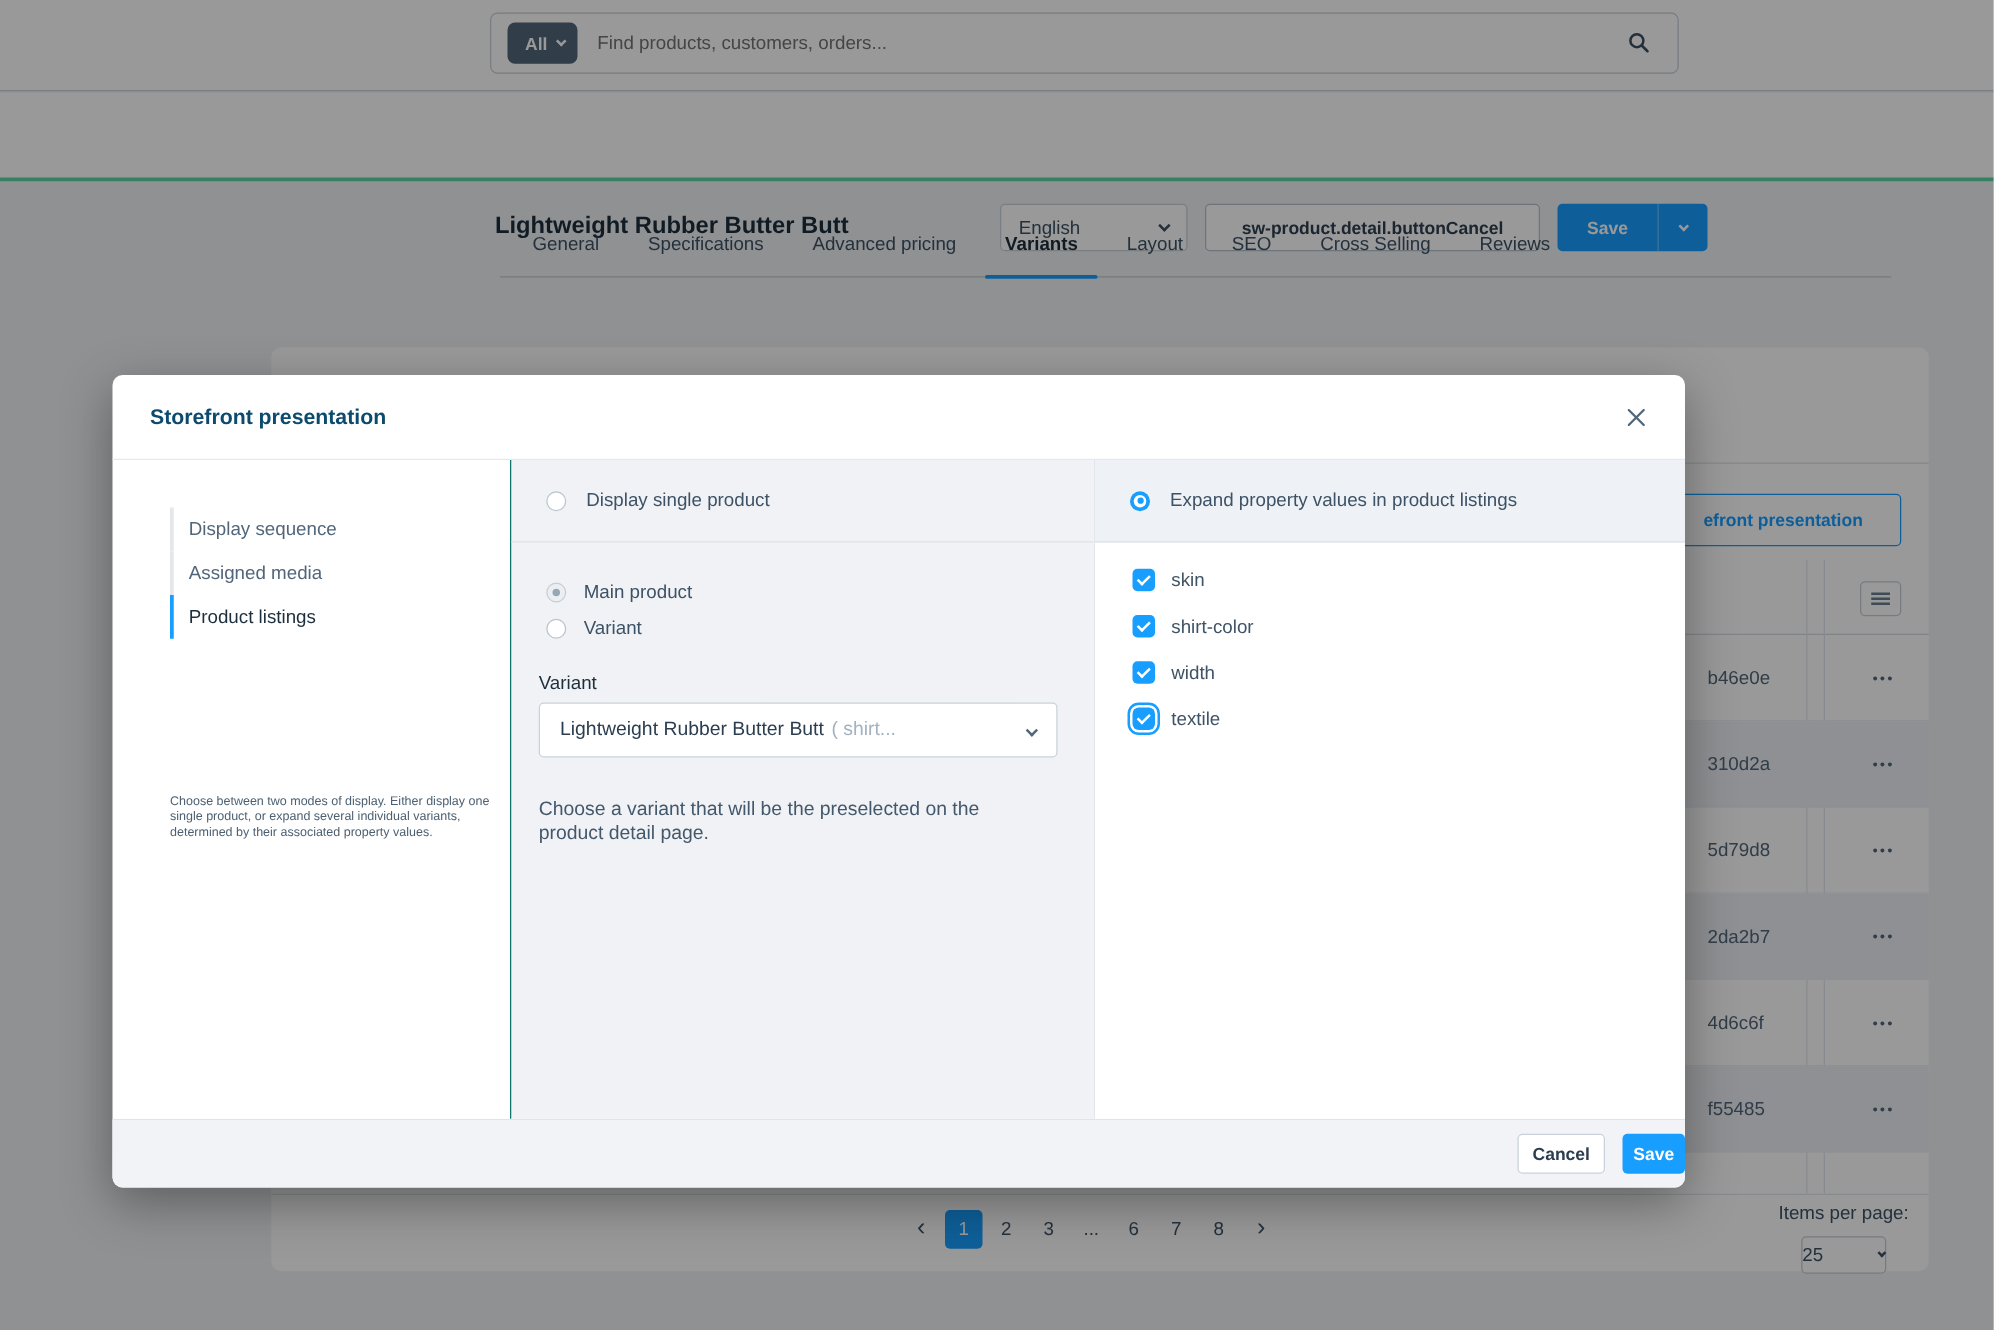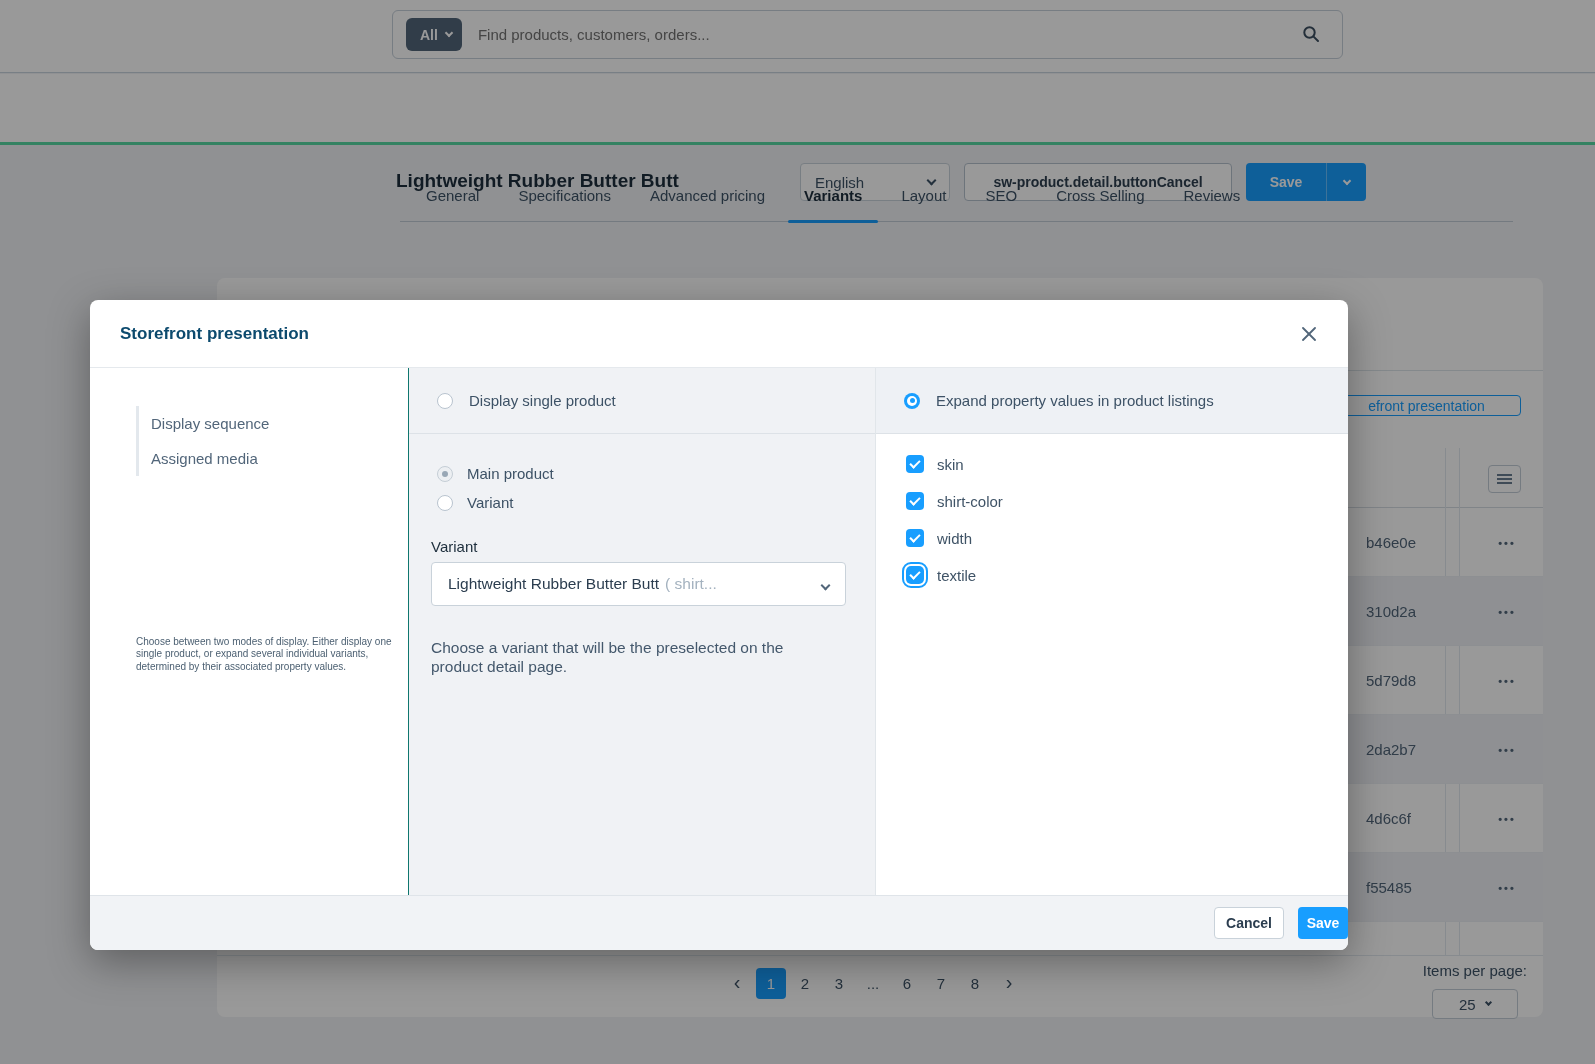--- a/index.html
+++ b/index.html
@@ -26,38 +26,38 @@
   .save-arrow { flex:1; display:flex; align-items:center; justify-content:center; }
   .save-arrow .chev { width:6px; height:6px; margin-top:-3px; }
 
   .tabs { left:400px; top:182px; width:1113px; height:40px; border-bottom:1px solid #c2ccd6; display:flex; gap:35px; padding-left:24px; }
   .tab { position:relative; font-size:15px; color:#3d5266; padding:5px 2px 0; }
   .tab.active { font-weight:bold; color:#1d2e3c; }
   .tab.active::after { content:""; position:absolute; left:-14px; right:-14px; bottom:-2px; height:3px; background:#189eff; border-radius:2px; }
 
   .card { left:217px; top:278px; width:1326px; height:739px; background:#fff; border-radius:8px; }
   .card-div { position:absolute; left:0; top:92px; width:100%; height:1px; background:#dde4ea; }
-  .ghost-blue { position:absolute; left:1115px; top:117px; width:189px; height:21px; border:1px solid #189eff; border-radius:4px; color:#189eff; font-size:14px; font-weight:normal; display:flex; align-items:center; justify-content:center; background:#fff; }
+  .ghost-blue { position:absolute; left:1115px; top:117px; width:189px; height:42px; border:1px solid #189eff; border-radius:4px; color:#189eff; font-size:14px; font-weight:bold; display:flex; align-items:center; justify-content:center; background:#fff; }
   .grid-head { position:absolute; left:0; top:170px; width:100%; height:60px; border-bottom:1px solid #d5dce3; }
   .vline { position:absolute; width:1px; background:#e2e8ee; top:170px; height:507px; }
   .burger-btn { position:absolute; left:1271px; top:187px; width:33px; height:28px; border:1px solid #c3cdd7; border-radius:4px; background:#fff; display:flex; align-items:center; justify-content:center; }
   .burger { width:15px; height:2px; background:#697e92; box-shadow:0 4px 0 #697e92, 0 8px 0 #697e92; transform:translateY(-4px); }
   .grow { position:absolute; left:0; width:100%; height:69px; border-bottom:1px solid #eceff3; }
   .grow.alt { background:#eef1f5; }
   .hash { position:absolute; left:1149px; top:0; height:69px; display:flex; align-items:center; font-size:15px; color:#52667a; }
   .dots { position:absolute; left:1270px; top:0; height:69px; width:40px; display:flex; align-items:center; justify-content:center; color:#52667a; font-size:11px; font-weight:bold; letter-spacing:2px; }
   .grid-bottom { position:absolute; left:0; top:677px; width:100%; height:1px; background:#e2e8ee; }
 
   .pager { position:absolute; left:505px; top:690px; display:flex; gap:4px; align-items:center; }
   .pg { width:30px; height:31px; display:flex; align-items:center; justify-content:center; font-size:15px; color:#3d5266; border-radius:4px; }
   .pg.active { background:#189eff; color:#fff; }
   .pg.arrow { font-size:20px; color:#3d5266; padding-bottom:3px; }
   .ipp { position:absolute; right:16px; top:684px; display:flex; align-items:center; gap:10px;flex-direction:column; }
   .ipp-label { font-size:15px; color:#3d5266; }
-  .ipp-select { width:86px; height:30px; border:1px solid #c3cdd7; border-radius:4px; background:#fff; display:flex; align-items:center; justify-content:center; gap:10px; font-size:15px; color:#3d5266; }
+  .ipp-select { width:68px; height:30px; border:1px solid #c3cdd7; border-radius:4px; background:#fff; display:flex; align-items:center; justify-content:space-between; gap:10px; font-size:15px; color:#3d5266; }
   .ipp-select .chev { width:5px; height:5px; margin-top:-3px; }
 
   
   #backdrop { position:absolute; inset:0; background:rgba(0,0,0,.40); z-index:10; }
 
   
   #modal { position:absolute; left:90px; top:300px; width:1258px; height:650px; background:#fff; border-radius:8px; box-shadow:0 12px 40px rgba(0,0,0,.35); z-index:20; }
   .m-head { position:absolute; left:0; top:0; width:100%; height:68px; border-bottom:1px solid #e5e9ed; display:flex; align-items:center; }
   .m-title { margin-left:30px; font-size:17px; font-weight:bold; color:#0c4a6e; }
   .m-close { position:absolute; right:30px; top:25px; width:18px; height:18px; display:flex; align-items:center; justify-content:center; cursor:pointer; }
@@ -224,20 +224,21 @@
         </svg>
     </div>
   </div>
 
   <div class="m-body">
 
     <div class="m-side">
       <div class="m-nav">
         <div class="m-nav-item">Display sequence</div>
         <div class="m-nav-item">Assigned media</div>
+        <div class="m-nav-item active">Product listings</div>
       </div>
       <div class="m-desc">Choose between two modes of display. Either display one single product, or expand several individual variants, determined by their associated property values.</div>
     </div>
 
     <div class="m-mid">
       <div class="mode-strip">
         <span class="radio"></span>
         <span class="opt-label">Display single product</span>
       </div>
       <div class="radio-row" style="left:28px; top:97px;">

